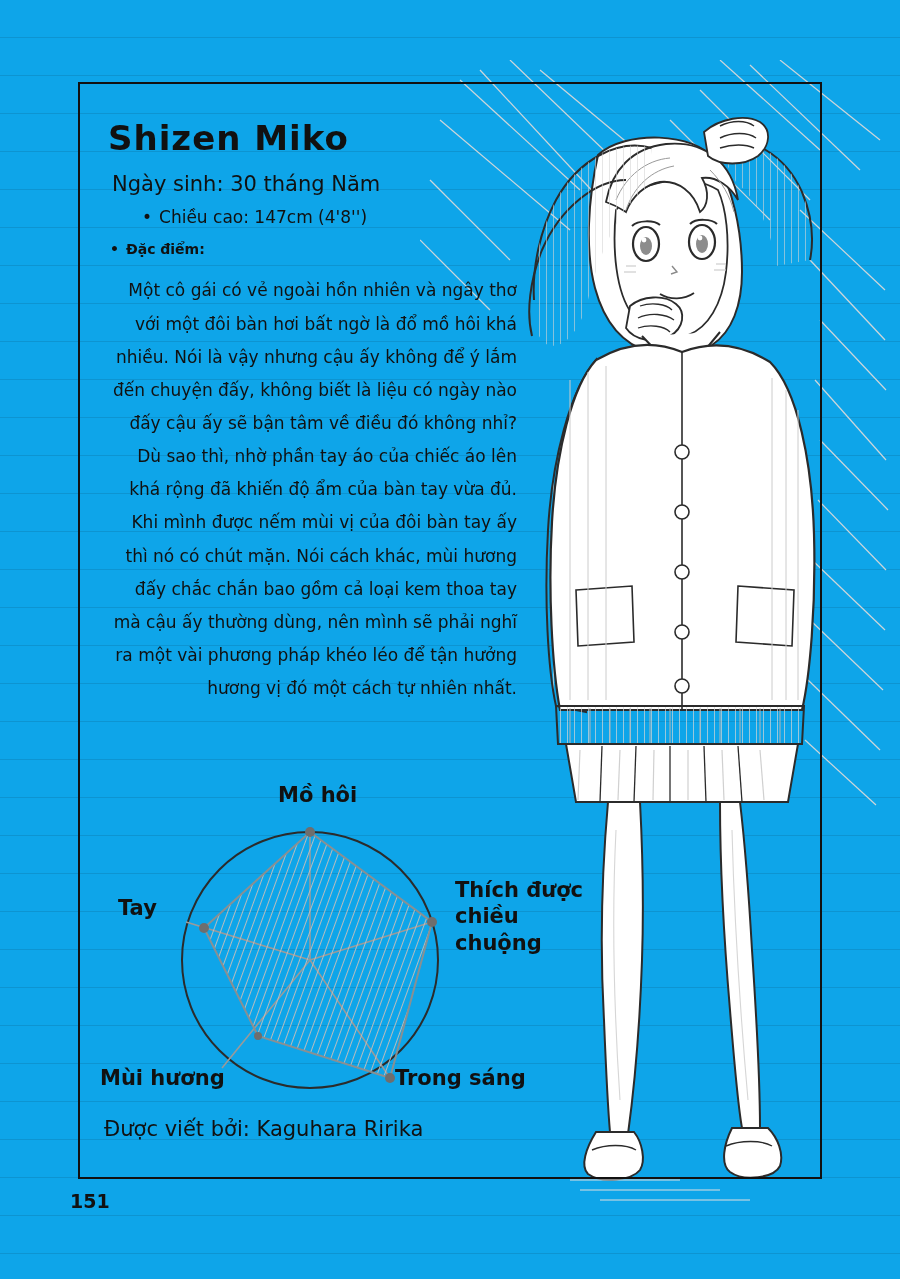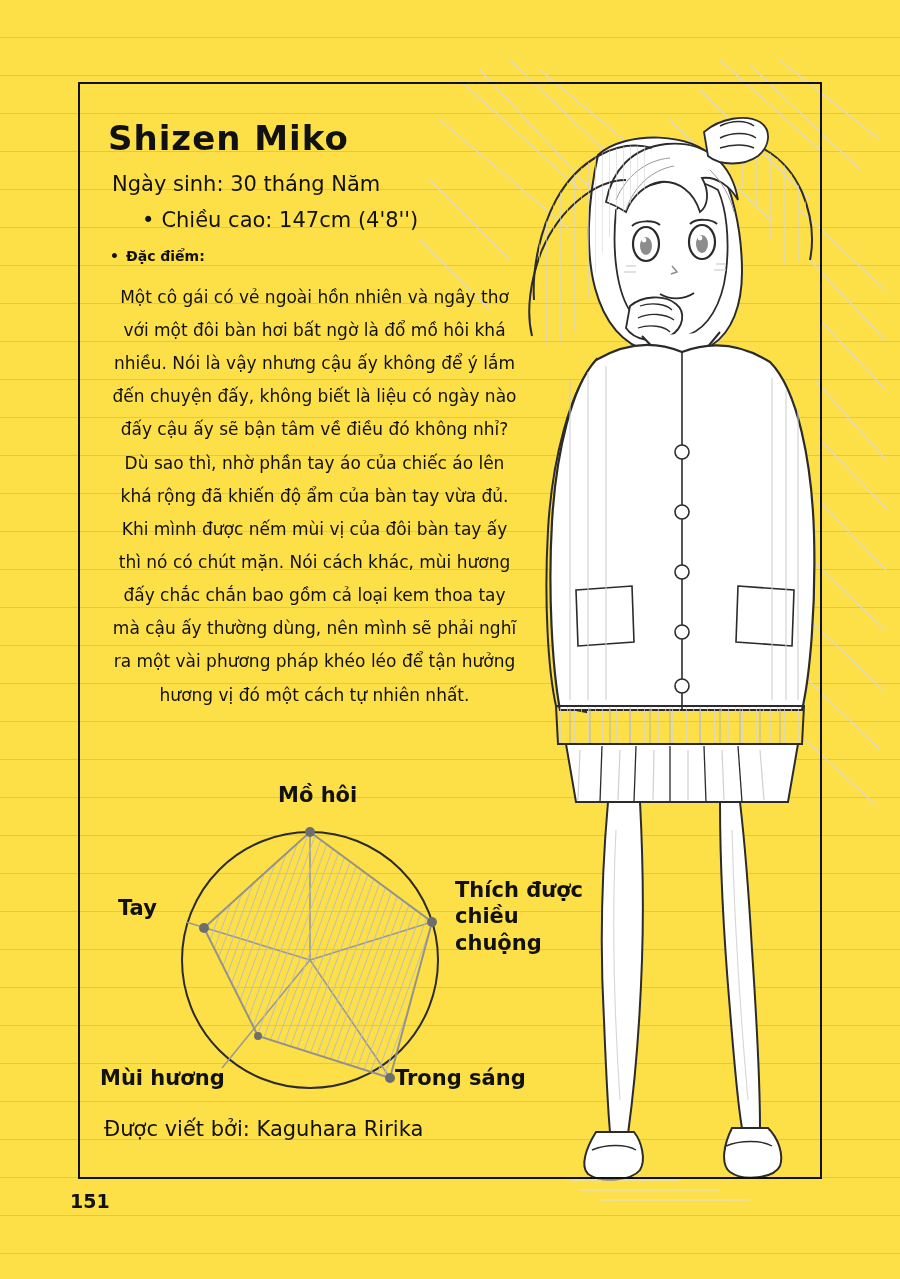--- a/index.html
+++ b/index.html
@@ -7,21 +7,21 @@
     padding: 0;
     background: #ffffff;
   }
   body {
     font-family: "DejaVu Sans", sans-serif;
   }
   #page {
     position: relative;
     width: 900px;
     height: 1279px;
-    background: #fde047;
+    background: #0ea5e9;
     overflow: hidden;
   }
   
   #ruled-lines {
     position: absolute;
     left: 0; top: 0;
     width: 900px;
     height: 1279px;
     background-image: repeating-linear-gradient(
       to bottom,
@@ -58,42 +58,42 @@
     margin: 0 0 10px 0;
     line-height: 1.2;
   }
   .birth-line {
     font-size: 21px;
     color: #111;
     margin: 6px 0 4px 4px;
     line-height: 1.5;
   }
   .bullet-line {
-    font-size: 21px;
+    font-size: 17px;
     color: #111;
     margin: 4px 0 4px 34px;
     line-height: 1.6;
   }
   .bullet-line .dot, .traits-head .dot {
     display: inline-block;
     margin-right: 7px;
   }
   .traits-head {
     font-size: 14px;
     font-weight: bold;
     color: #111;
     margin: 10px 0 14px 2px;
   }
   .body-text {
     font-size: 17px;
     line-height: 1.95;
     color: #111;
     width: 405px;
     margin-left: 4px;
-    text-align: center;
+    text-align: right;
   }
   
   #radar-block {
     position: absolute;
     left: 100px;
     top: 782px;
     width: 500px;
     height: 330px;
   }
   #radar-svg {

